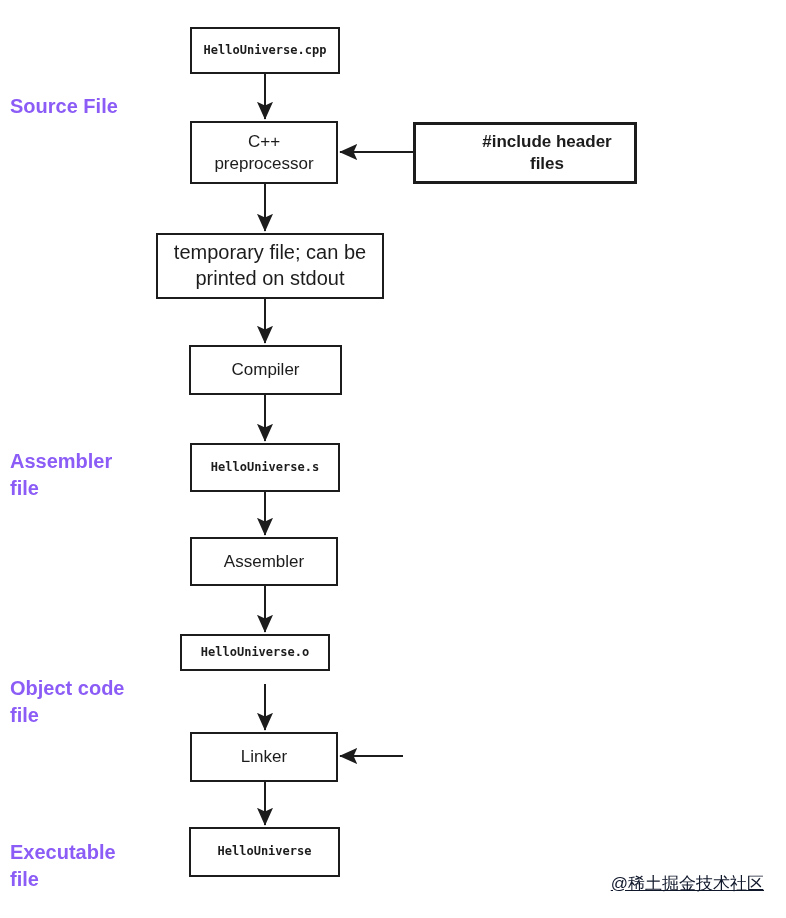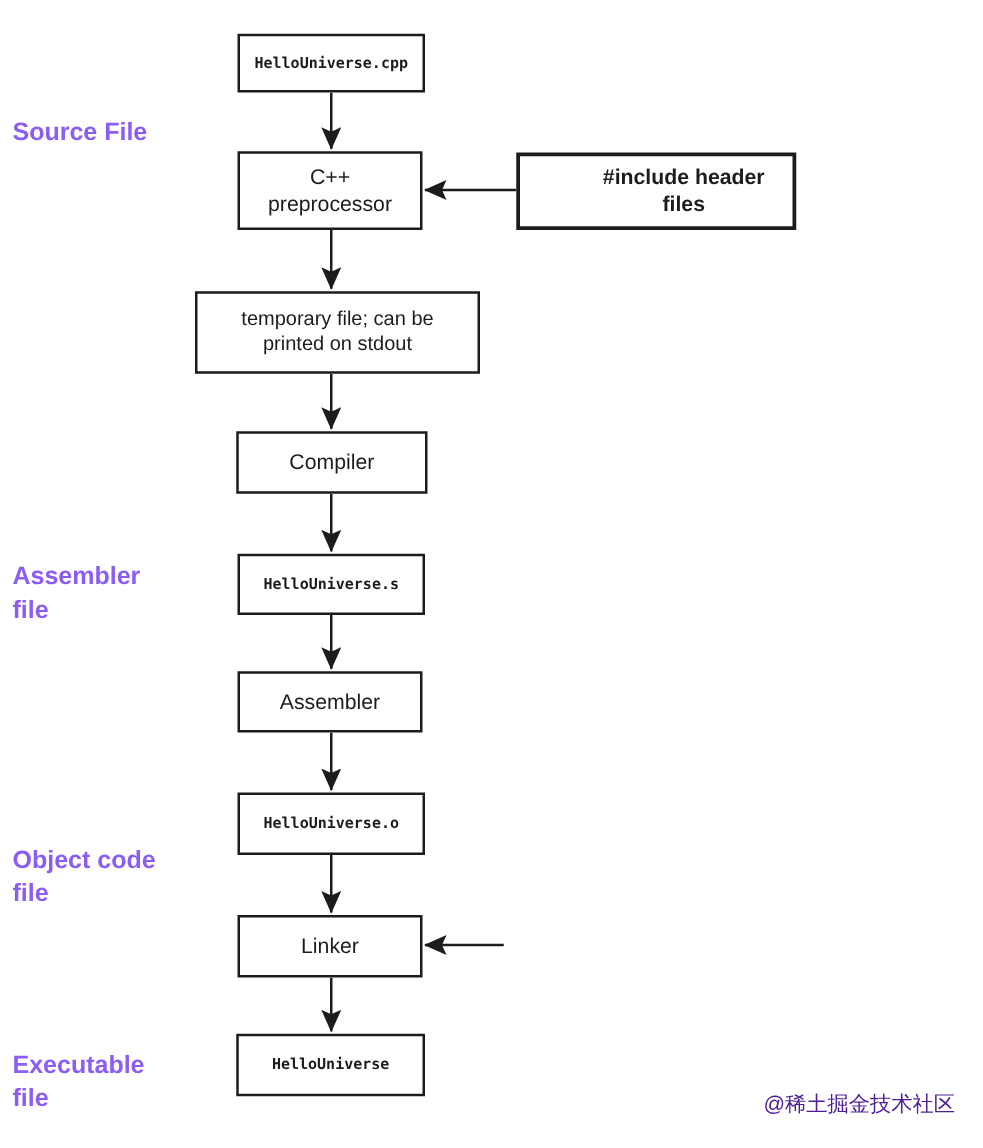--- a/index.html
+++ b/index.html
@@ -56,33 +56,34 @@
     color: #8b5cf6;
     white-space: pre-line;
     line-height: 1.35;
     z-index: 2;
   }
   .watermark {
     position: absolute;
     right: 22px;
     top: 872px;
     font-size: 17px;
-    color: #4c1d95;
+    color: #0f172a;
     z-index: 2;
+    text-decoration: underline;
   }
 
   
   #n-source      { left: 190px; top: 27px;  width: 150px; height: 47px; }
   #n-preproc     { left: 190px; top: 121px; width: 148px; height: 63px; }
   #n-include     { left: 413px; top: 122px; width: 224px; height: 62px; }
-  #n-temp        { left: 156px; top: 233px; width: 228px; height: 66px; font-size: 16px; }
+  #n-temp        { left: 156px; top: 233px; width: 228px; height: 66px; font-size: 20px; }
   #n-compiler    { left: 189px; top: 345px; width: 153px; height: 50px; }
   #n-asmfile     { left: 190px; top: 443px; width: 150px; height: 49px; }
   #n-assembler   { left: 190px; top: 537px; width: 148px; height: 49px; }
-  #n-objfile     { left: 190px; top: 634px; width: 150px; height: 50px; }
+  #n-objfile     { left: 180px; top: 634px; width: 150px; height: 37px; }
   #n-linker      { left: 190px; top: 732px; width: 148px; height: 50px; }
   #n-objlib      { left: 403px; top: 724px; width: 227px; height: 64px; }
   #n-exec        { left: 189px; top: 827px; width: 151px; height: 50px; }
 
   #lbl-source    { left: 10px; top: 93px;  }
   #lbl-assembler { left: 10px; top: 448px; }
   #lbl-object    { left: 10px; top: 675px; }
   #lbl-exec      { left: 10px; top: 839px; }
 </style>
 </head>

